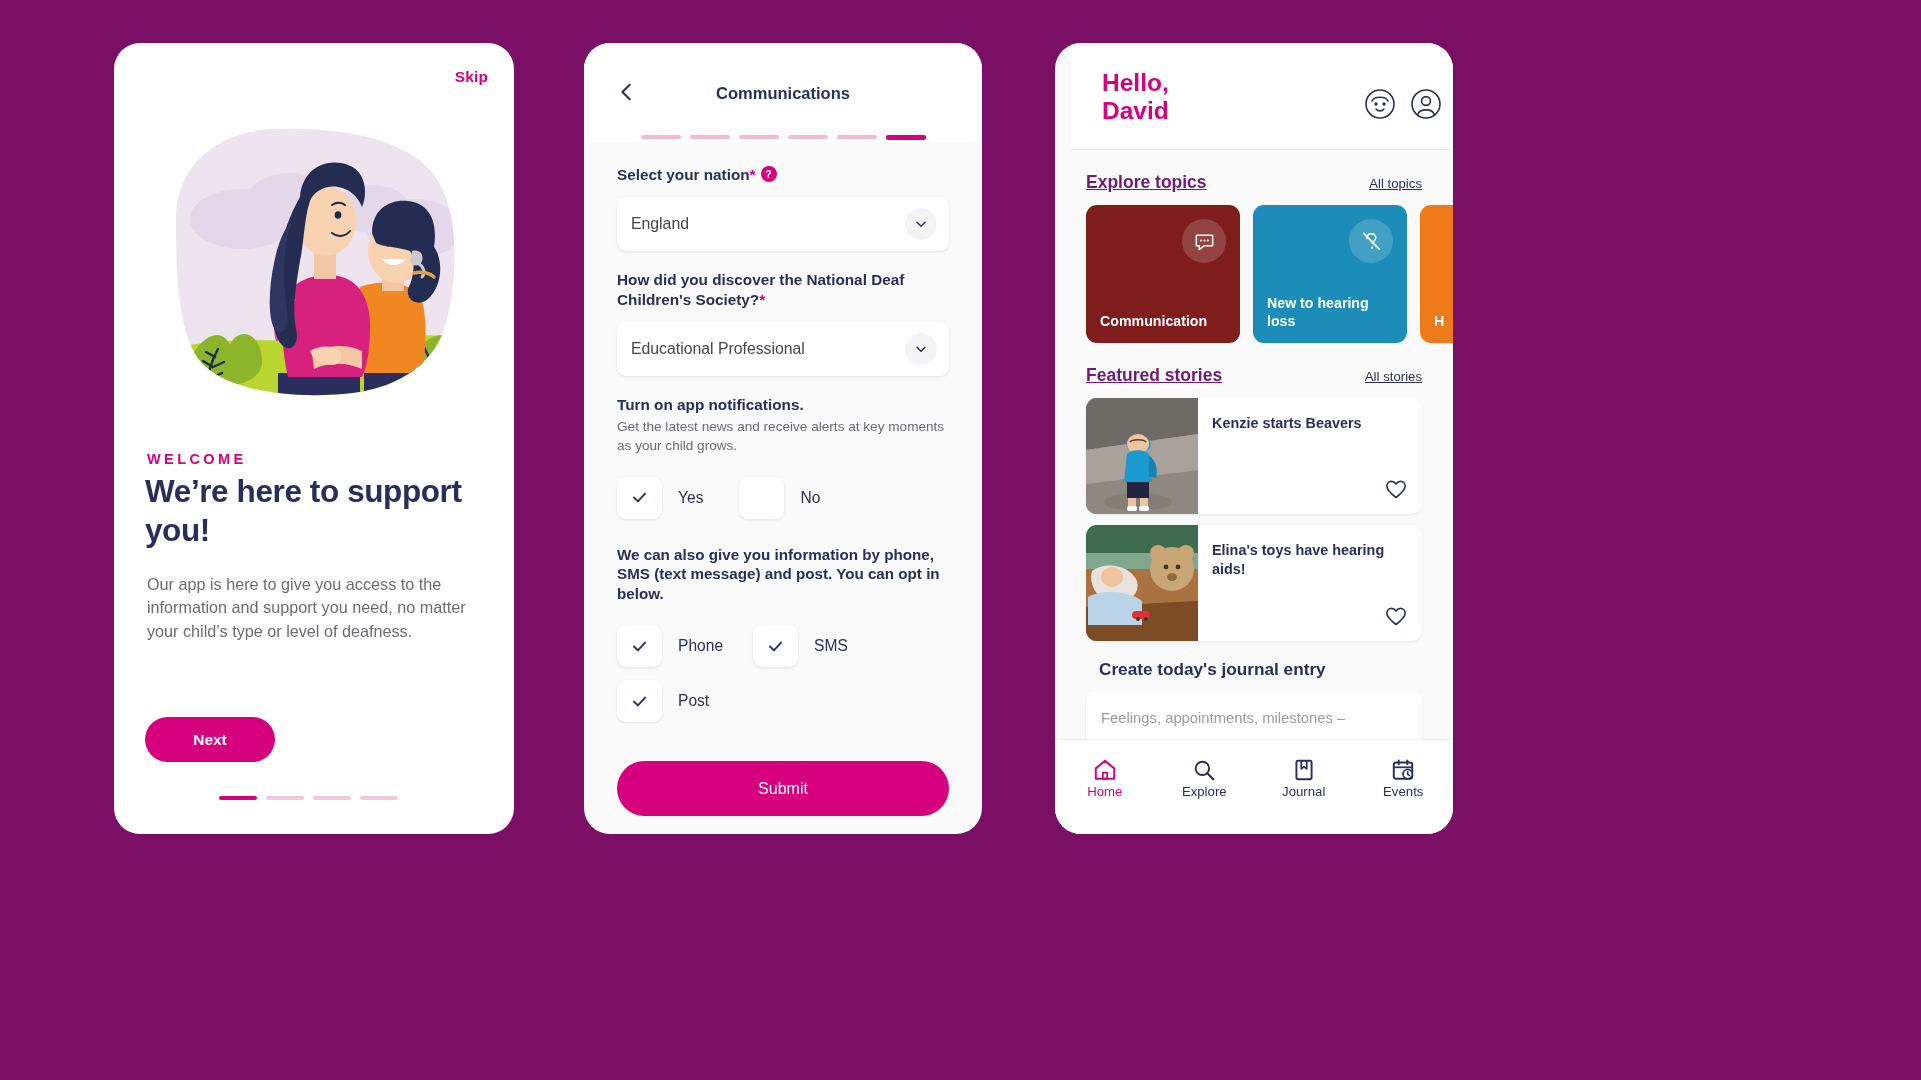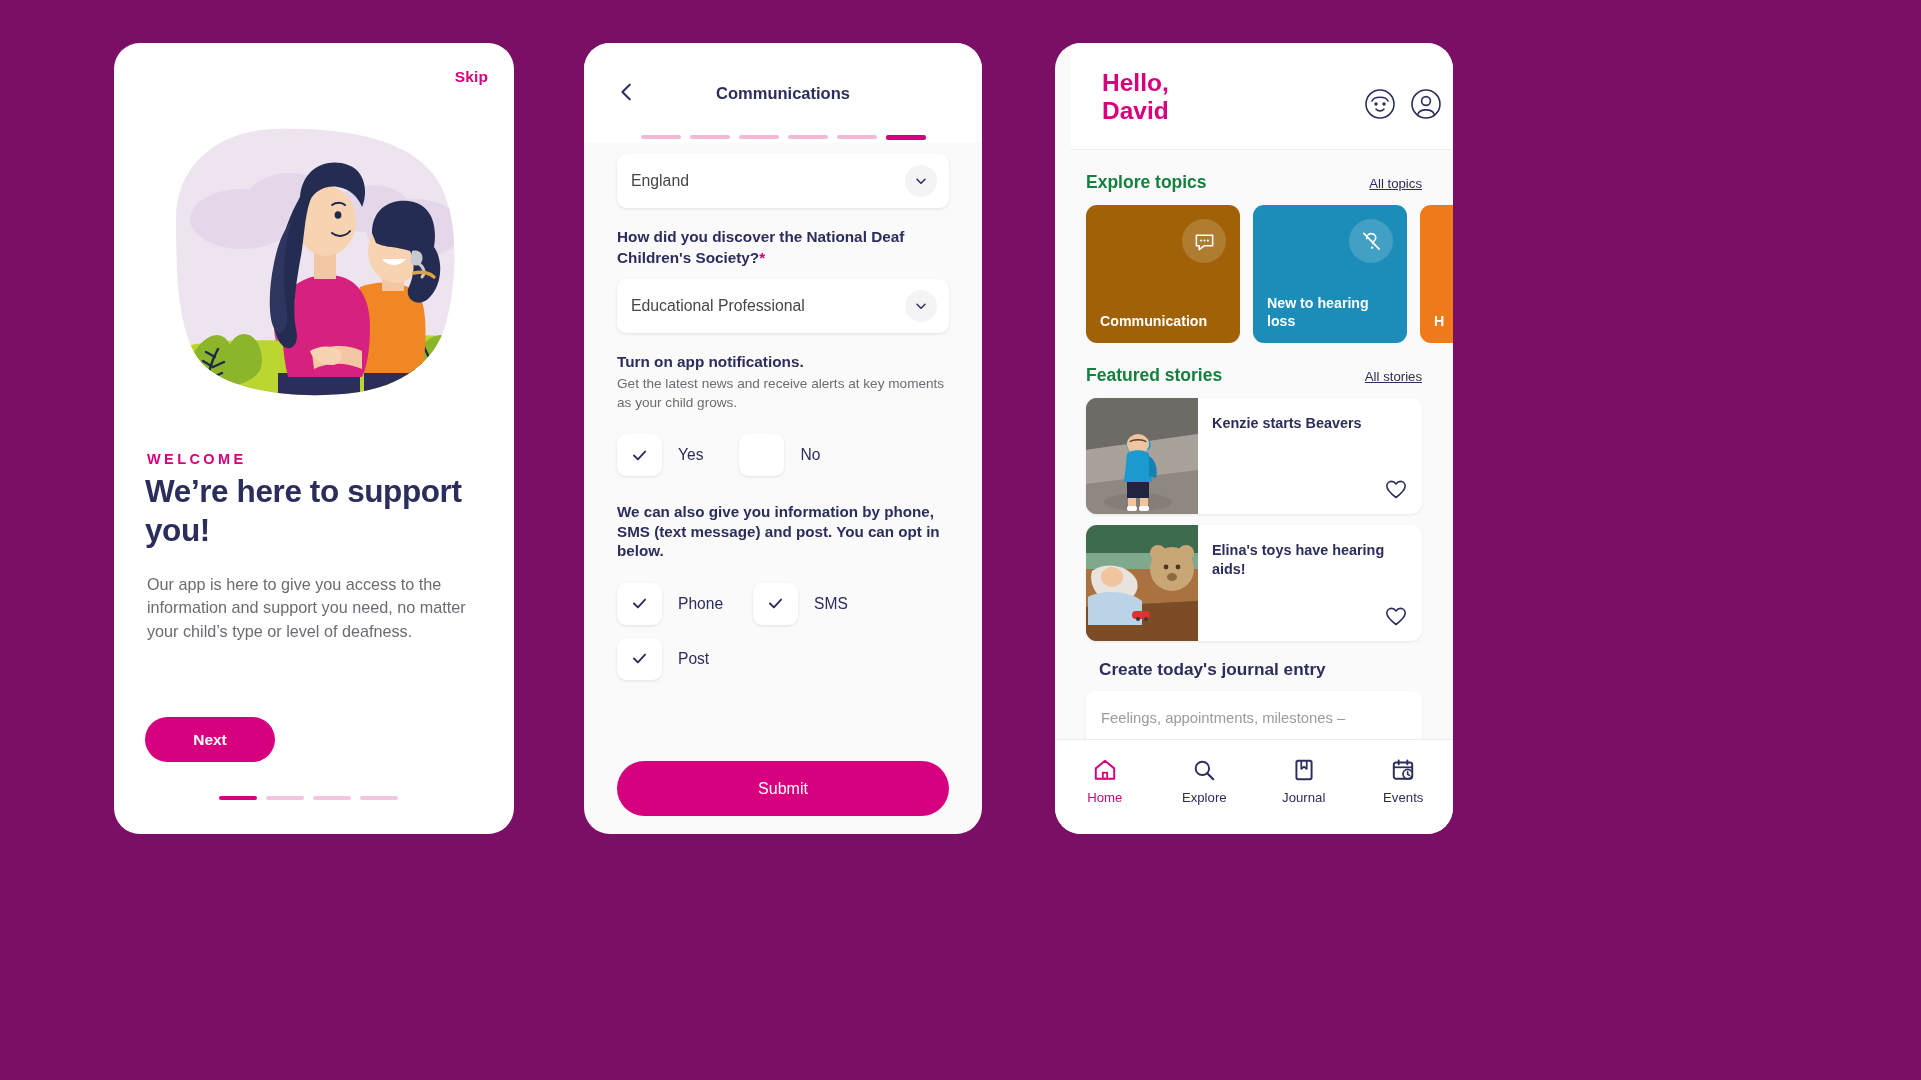--- a/index.html
+++ b/index.html
@@ -147,21 +147,21 @@
   .hi-btn { width: 32px; height: 32px; cursor: pointer; }
 
   .p3-body {
     position: absolute; left: 0; top: 107px; width: 398px; height: 629px;
     background: #FAFAFA; overflow: hidden;
   }
   .sec-head {
     display: flex; align-items: baseline; justify-content: space-between;
     padding: 0 31px; margin-top: 22px;
   }
-  .sec-title { color: #15803d; font-size: 17.5px; font-weight: 700; }
+  .sec-title { color: #701a75; font-size: 17.5px; font-weight: 700; text-decoration: underline; }
   .sec-link {
     color: #2B2D5C; font-size: 13.2px; text-decoration: underline; cursor: pointer;
   }
   .topics {
     display: flex; gap: 13px; padding: 0 0 0 31px; margin-top: 12px;
   }
   .topic {
     position: relative; width: 154px; height: 138px; border-radius: 11px;
     flex: none; cursor: pointer; overflow: hidden;
   }
@@ -196,21 +196,21 @@
   }
   .journal-ph { color: #9A9AA2; font-size: 14.8px; }
 
   .tabbar {
     position: absolute; left: 0; bottom: 0; width: 398px; height: 95px;
     background: #fff; border-top: 1px solid #EDEDF0;
     display: flex; align-items: flex-start; padding-top: 17px;
   }
   .tab {
     flex: 1; display: flex; flex-direction: column; align-items: center;
-    gap: 7px; cursor: pointer;
+    gap: 1px; cursor: pointer;
   }
   .tab-label { font-size: 13.2px; color: #2B2D5C; }
   .tab.active .tab-label { color: #D6007F; }
 </style>
 </head>
 <body>
 
 <div class="stage">
 
   <div class="phone" id="phone1">
@@ -326,20 +326,23 @@
       <span class="step"></span>
       <span class="step"></span>
       <span class="step"></span>
       <span class="step"></span>
       <span class="step"></span>
       <span class="step on"></span>
     </div>
 
     <div class="p2-body">
 
+      <div style="padding-top:22px;">
+        <span class="f-label">Select your nation</span><span class="f-label req">*</span><span class="help-badge">?</span>
+      </div>
 
       <div class="select-box">
         <span class="select-val">England</span>
         <span class="select-caret">
           <svg viewBox="0 0 24 24" width="16" height="16">
             <path d="M6 9.5 L12 15.5 L18 9.5" fill="none" stroke="#2B2D5C" stroke-width="2.2" stroke-linecap="round" stroke-linejoin="round"></path>
           </svg>
         </span>
       </div>
 
@@ -426,21 +429,21 @@
     </div>
 
     <div class="p3-body">
 
       <div class="sec-head">
         <span class="sec-title">Explore topics</span>
         <span class="sec-link">All topics</span>
       </div>
 
       <div class="topics">
-        <div class="topic" style="background:#a16207;">
+        <div class="topic" style="background:#7f1d1d;">
           <span class="topic-ico">
             <svg viewBox="0 0 24 24" width="23" height="23">
               <path d="M3.5 5.5 h17 v11 h-9 l-5 4 v-4 h-3 z" fill="none" stroke="#fff" stroke-width="1.6" stroke-linejoin="round"></path>
               <circle cx="8.5" cy="11" r="1.1" fill="#fff"></circle>
               <circle cx="12" cy="11" r="1.1" fill="#fff"></circle>
               <circle cx="15.5" cy="11" r="1.1" fill="#fff"></circle>
             </svg>
           </span>
           <span class="topic-label">Communication</span>
         </div>

